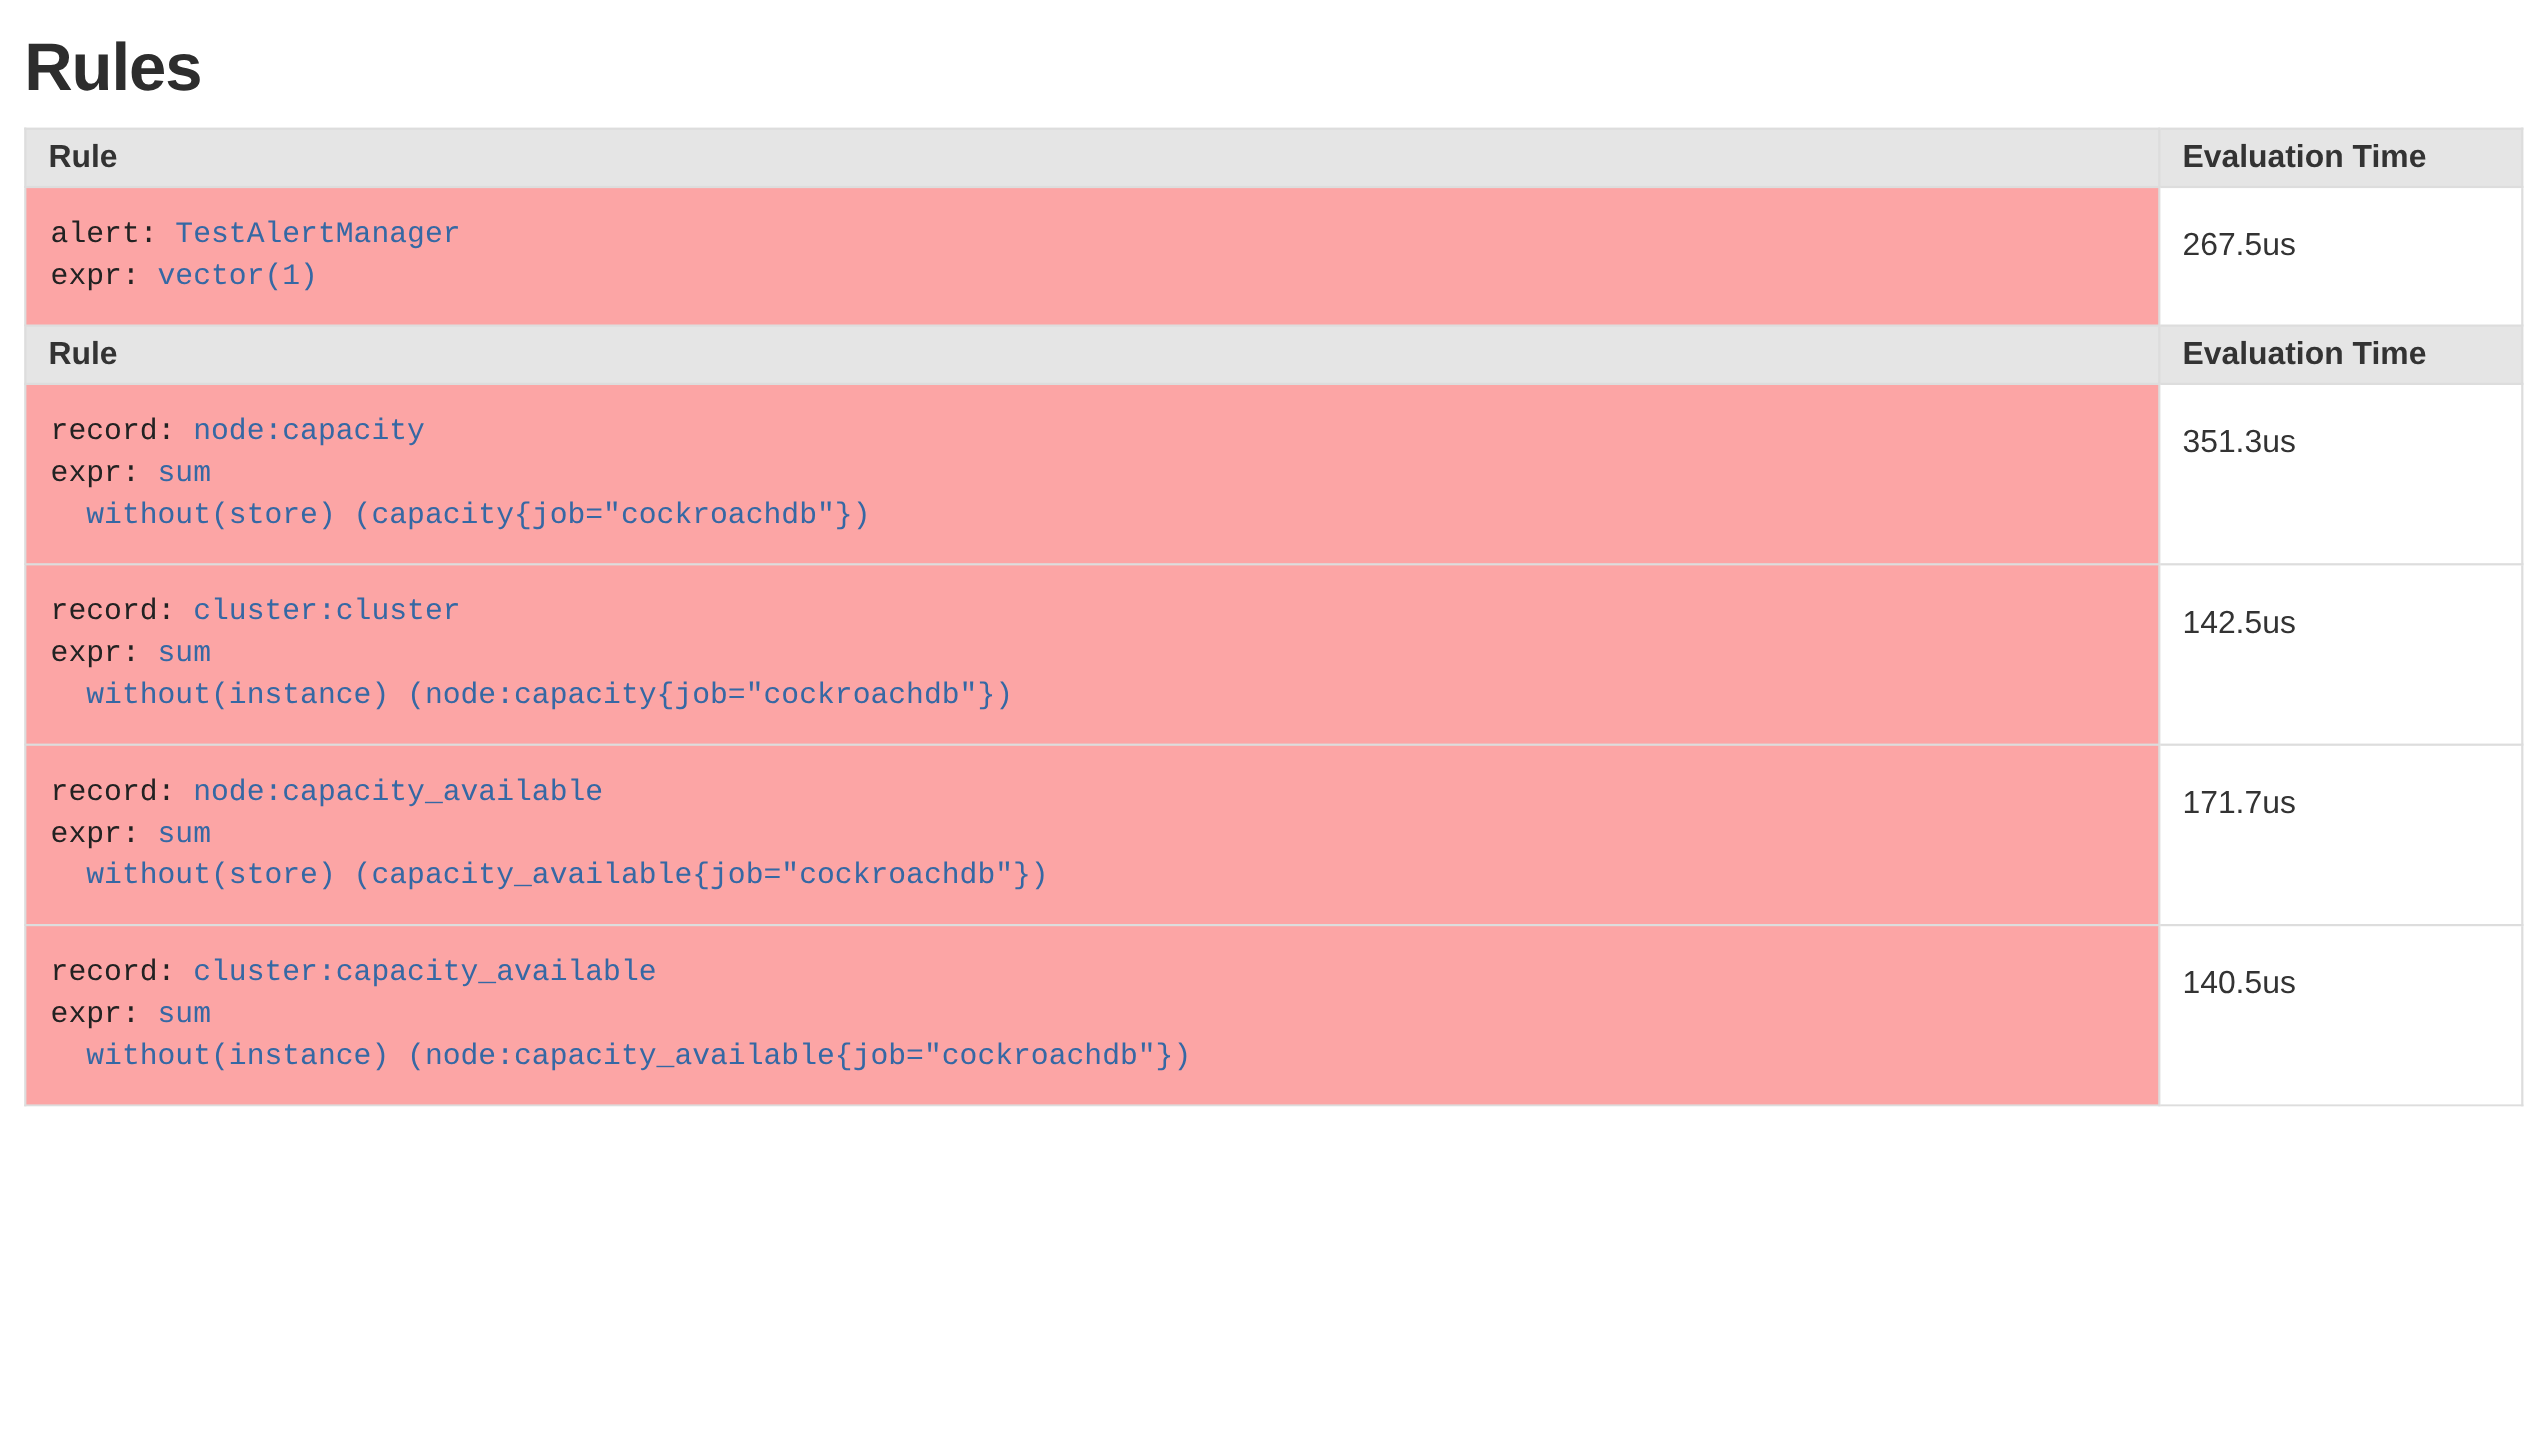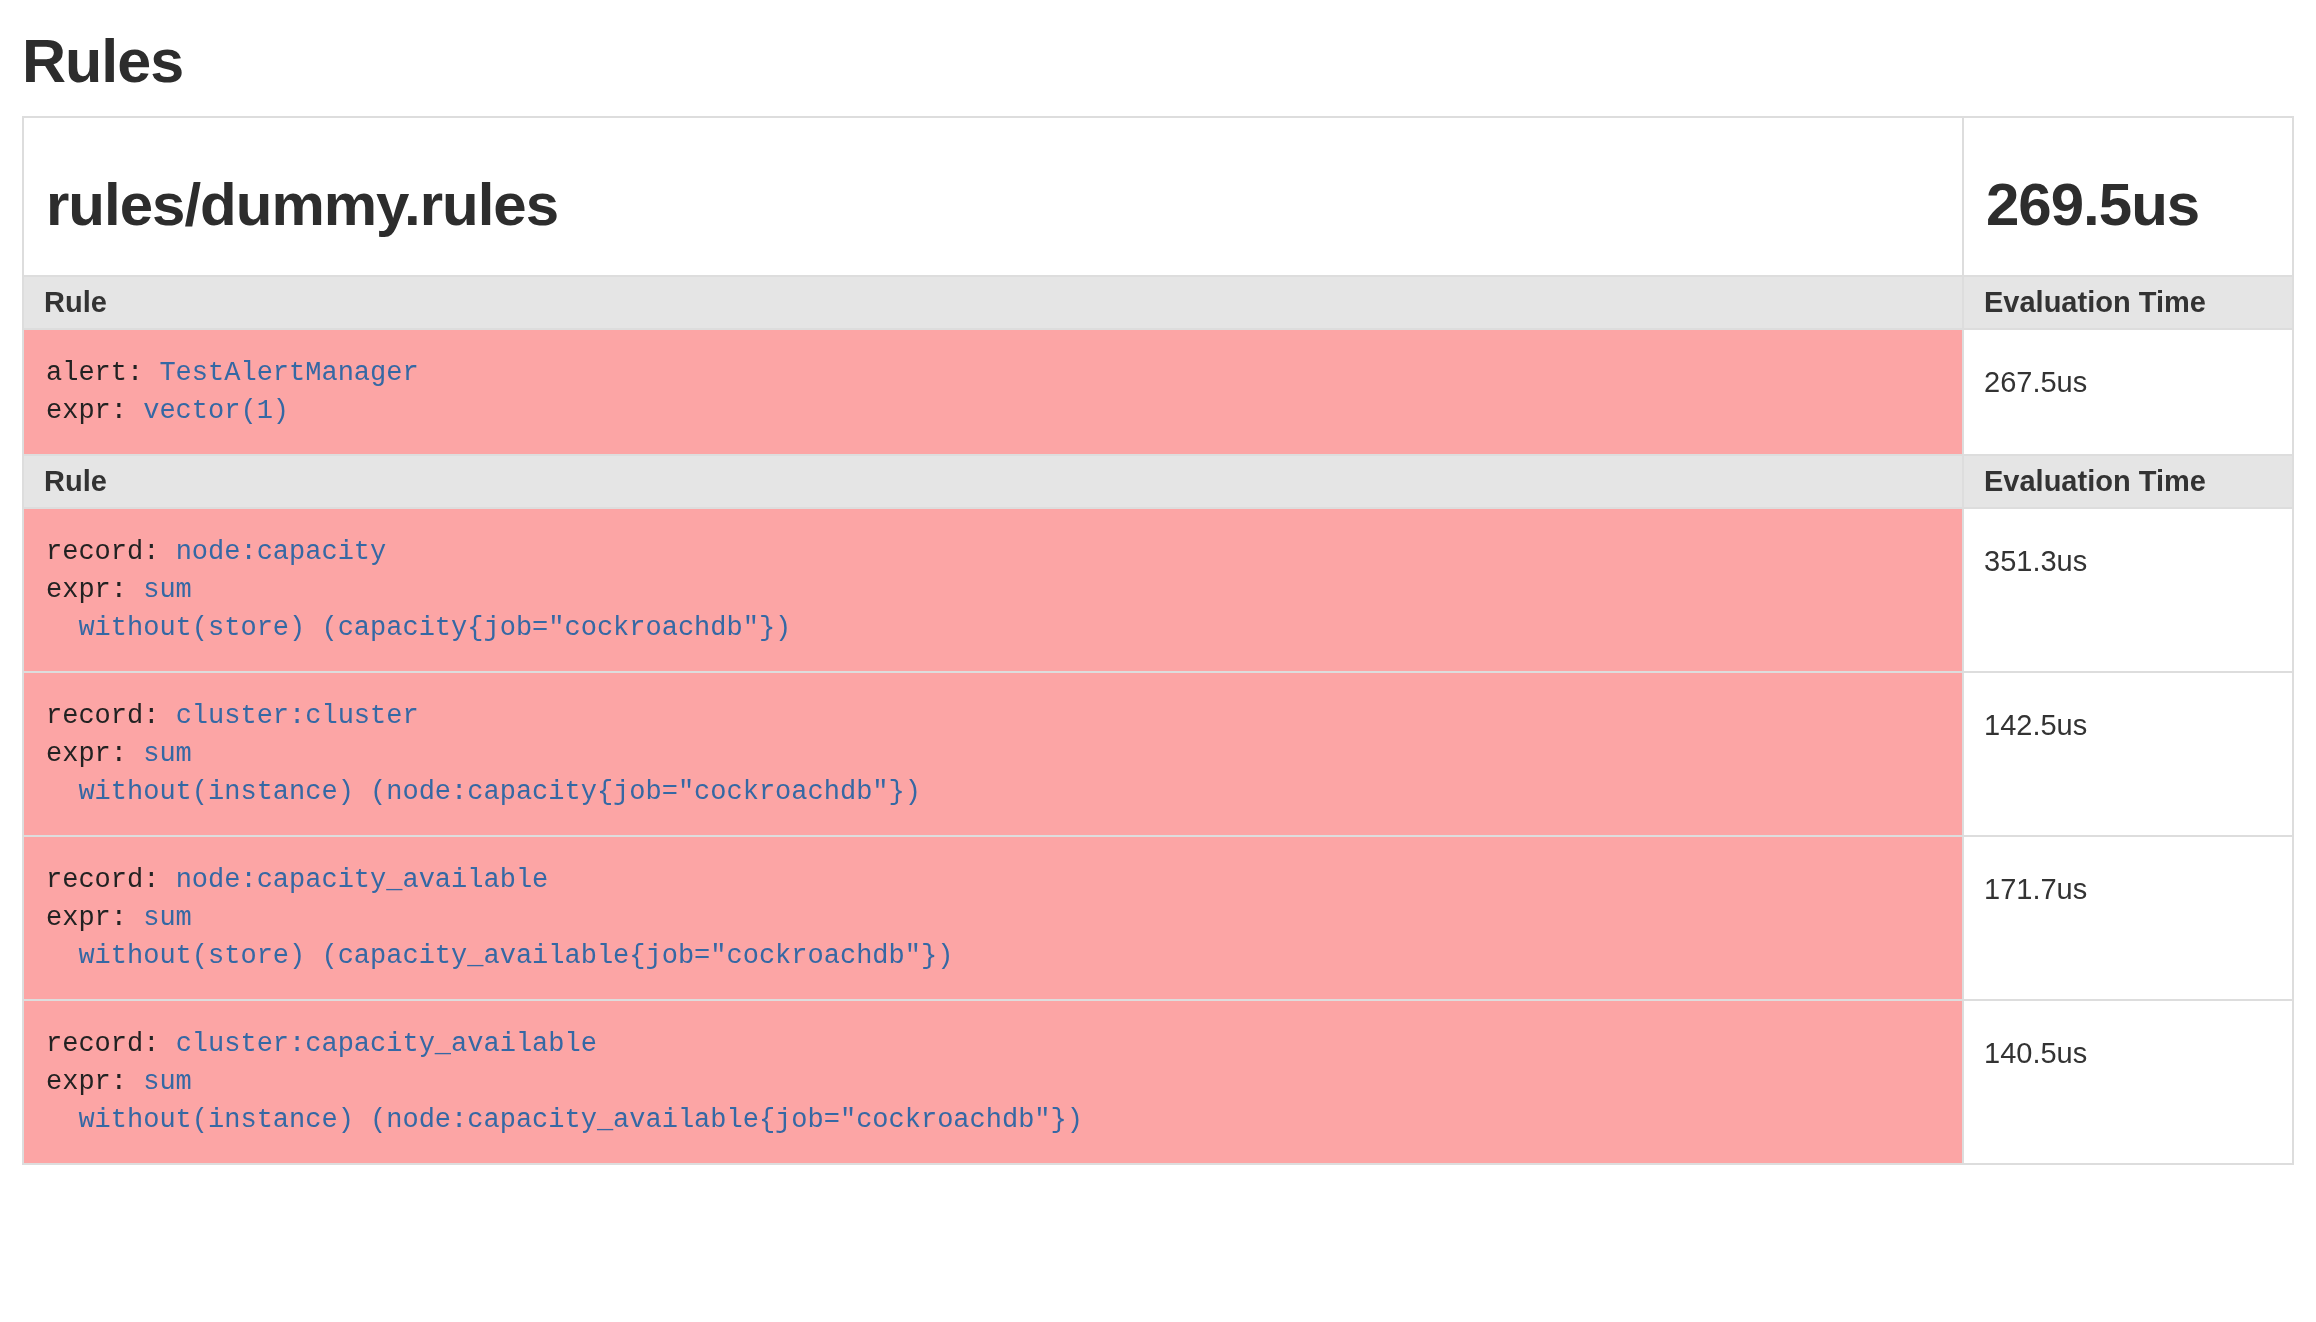--- a/index.html
+++ b/index.html
@@ -82,28 +82,20 @@
 <body>
 
 <div class="container">
   <h1 class="page-title">Rules</h1>
   <table class="rules-table">
     <colgroup>
       <col class="rule-col">
       <col class="eval-col">
     </colgroup>
     <tbody id="rules-tbody">
-        <tr class="group-row">
-          <td class="group-cell">
-            <h2 class="group-title">rules/dummy.rules</h2>
-          </td>
-          <td class="group-cell">
-            <h2 class="group-title">269.5us</h2>
-          </td>
-        </tr>
         <tr class="header-row">
           <th class="col-header">Rule</th>
           <th class="col-header">Evaluation Time</th>
         </tr>
         <tr class="rule-row">
           <td class="rule-cell">
             <pre class="rule-code"><span class="code-label">alert:</span> <a class="expr-link" href="#">TestAlertManager</a>
 <span class="code-label">expr:</span> <a class="expr-link" href="#">vector(1)</a></pre>
           </td>
           <td class="time-cell">267.5us</td>

